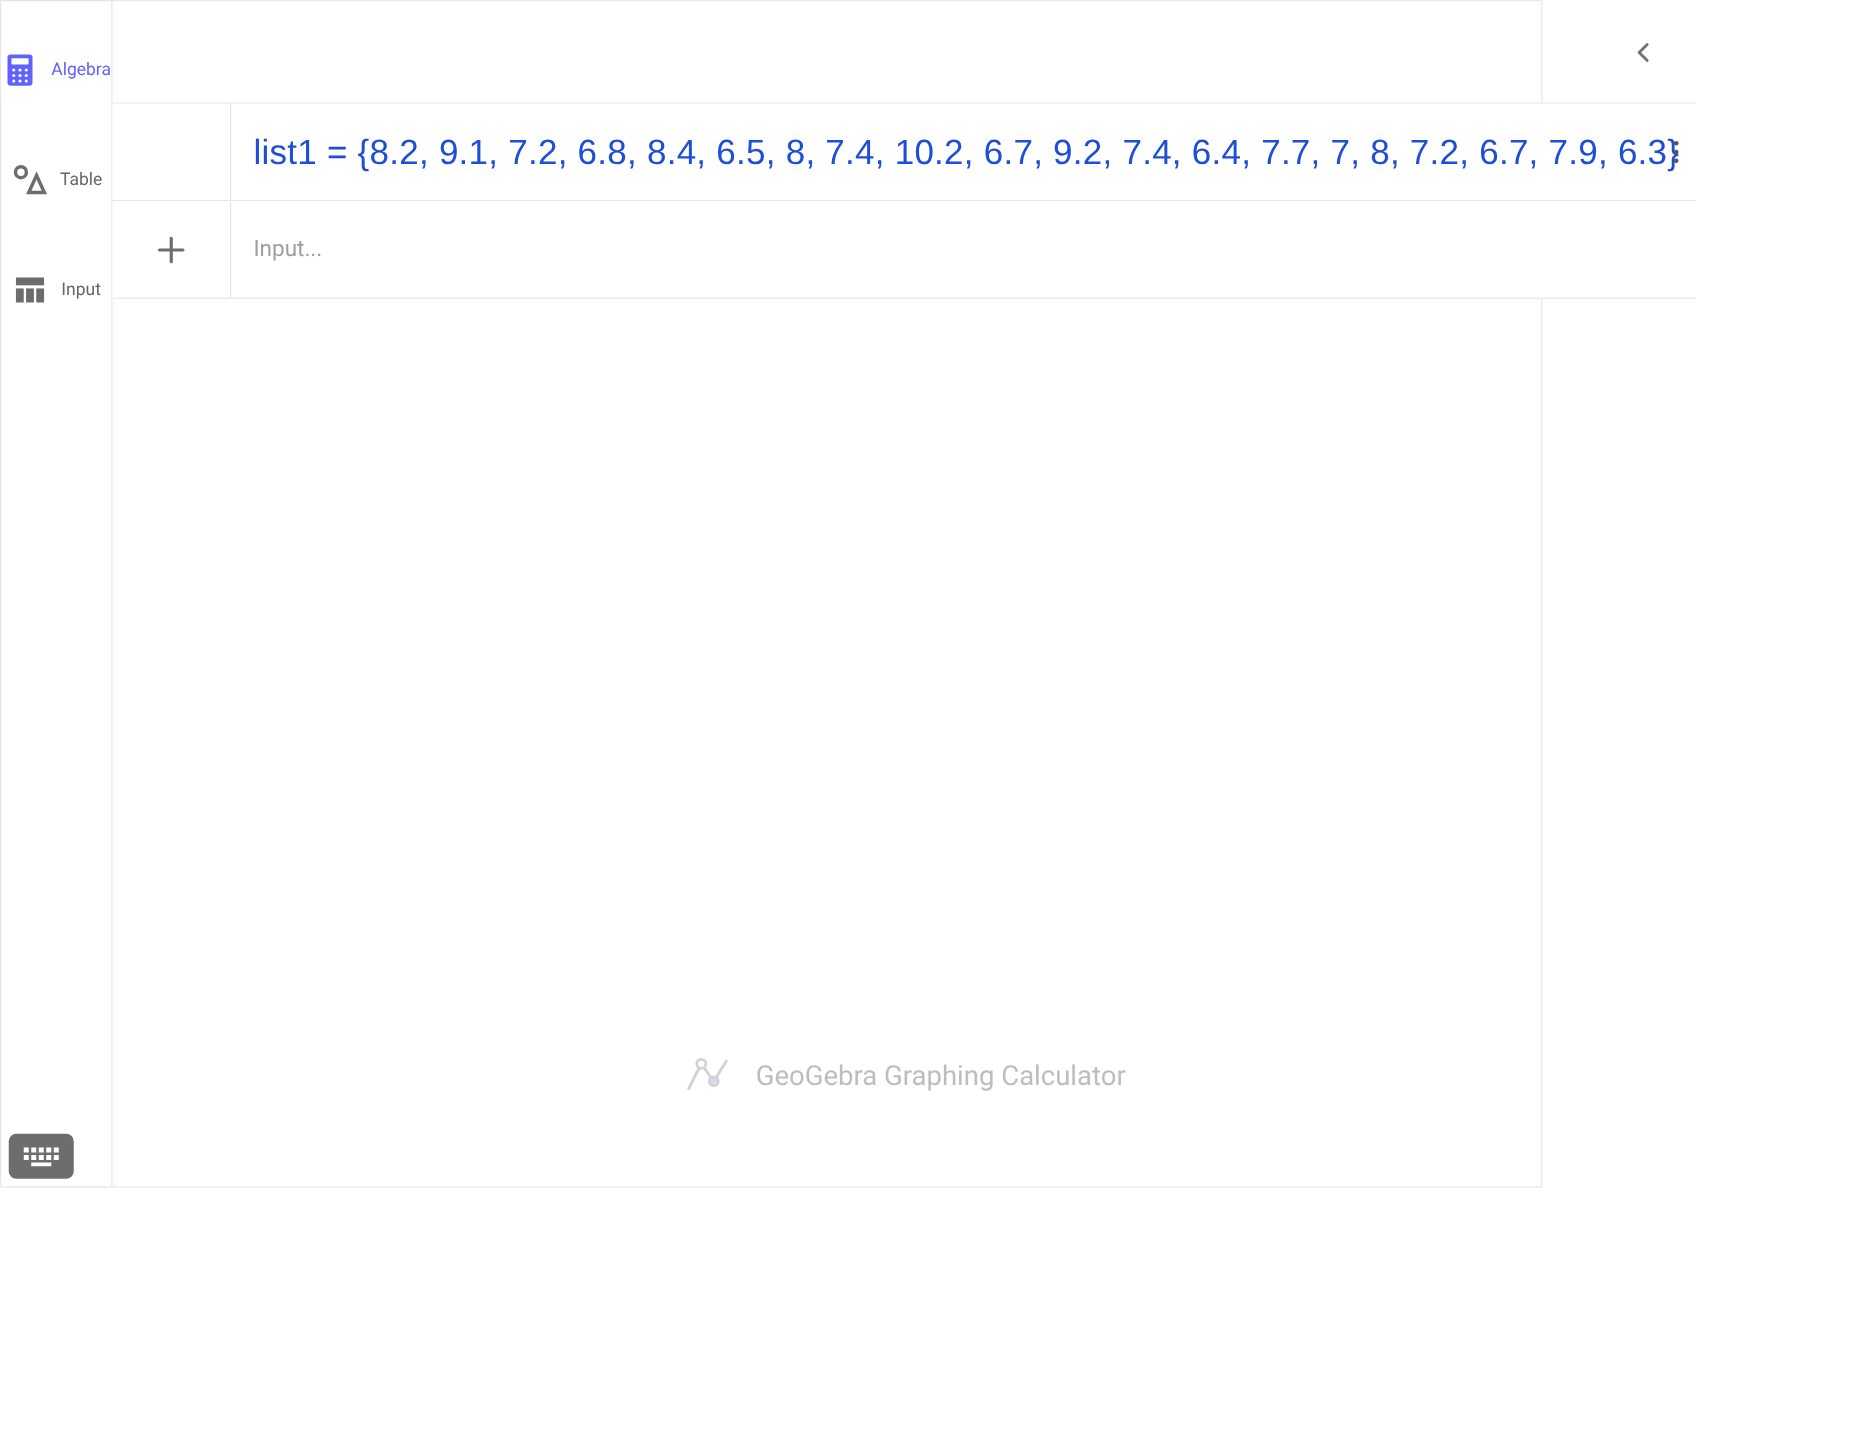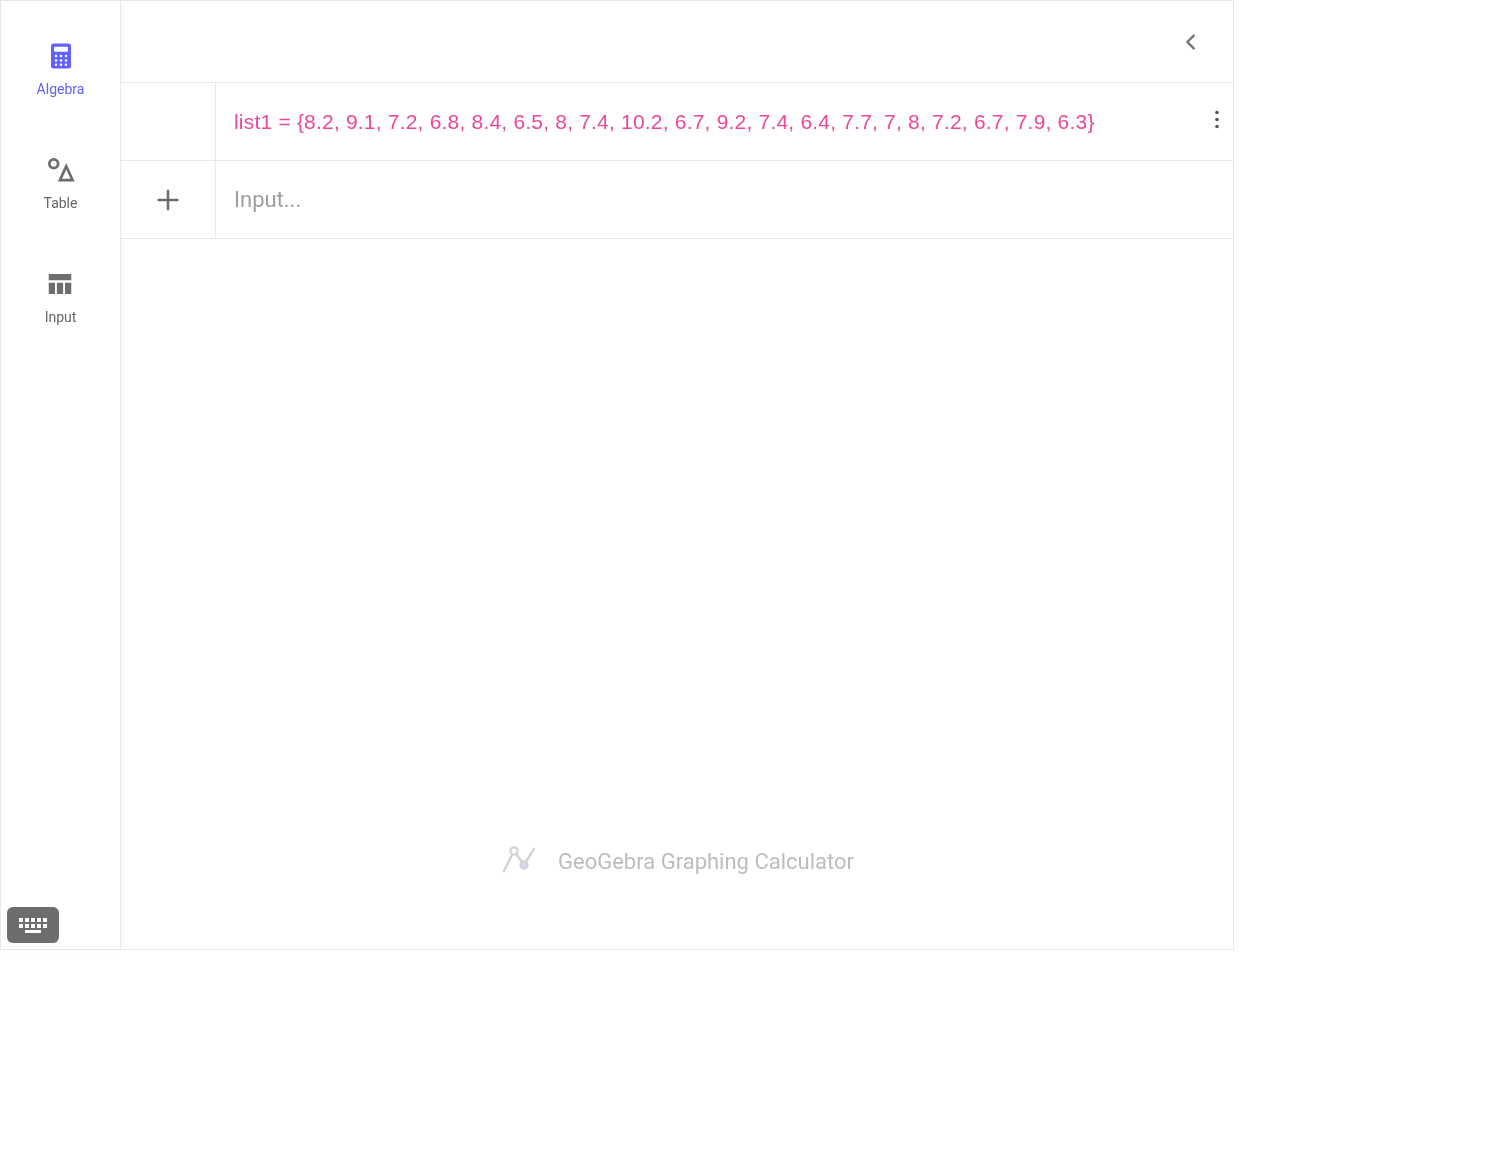--- a/index.html
+++ b/index.html
@@ -29,21 +29,21 @@
       width: 120px;
       border-right: 1px solid #e8e8e8;
       display: flex;
       flex-direction: column;
       align-items: center;
       padding-top: 40px;
       box-shadow: 2px 0 6px rgba(0,0,0,0.03);
     }
     .sidebar-item {
       display: flex;
-      flex-direction: column;
+      flex-direction: row;
       align-items: center;
       gap: 10px;
       margin-bottom: 58px;
       cursor: pointer;
       color: #666;
     }
     .sidebar-item.active {
       color: #6161ff;
     }
     .sidebar-item .icon {
@@ -97,22 +97,22 @@
       display: flex;
       align-items: center;
       justify-content: center;
       color: #6d6d6d;
     }
     .row-content {
       flex: 1;
       display: flex;
       align-items: center;
       padding: 12px 14px 12px 18px;
-      font-size: 21px;
-      color: #ec4899;
+      font-size: 28px;
+      color: #1d4ed8;
       position: relative;
       overflow: hidden;
       white-space: nowrap;
     }
     .row-content .expr {
       font-family: "Helvetica Neue", Arial, sans-serif;
       letter-spacing: 0.2px;
     }
     .row-more {
       width: 12px;
@@ -123,21 +123,21 @@
       color: #555;
       cursor: pointer;
     }
     .row-input .row-content {
       color: #9e9e9e;
       font-size: 22px;
     }
     .row-input input {
       border: none;
       outline: none;
-      font-size: 22px;
+      font-size: 18px;
       color: #333;
       width: 100%;
       background: transparent;
     }
     .row-input input::placeholder {
       color: #9e9e9e;
     }
     .row-toggle .plus {
       width: 28px;
       height: 28px;

